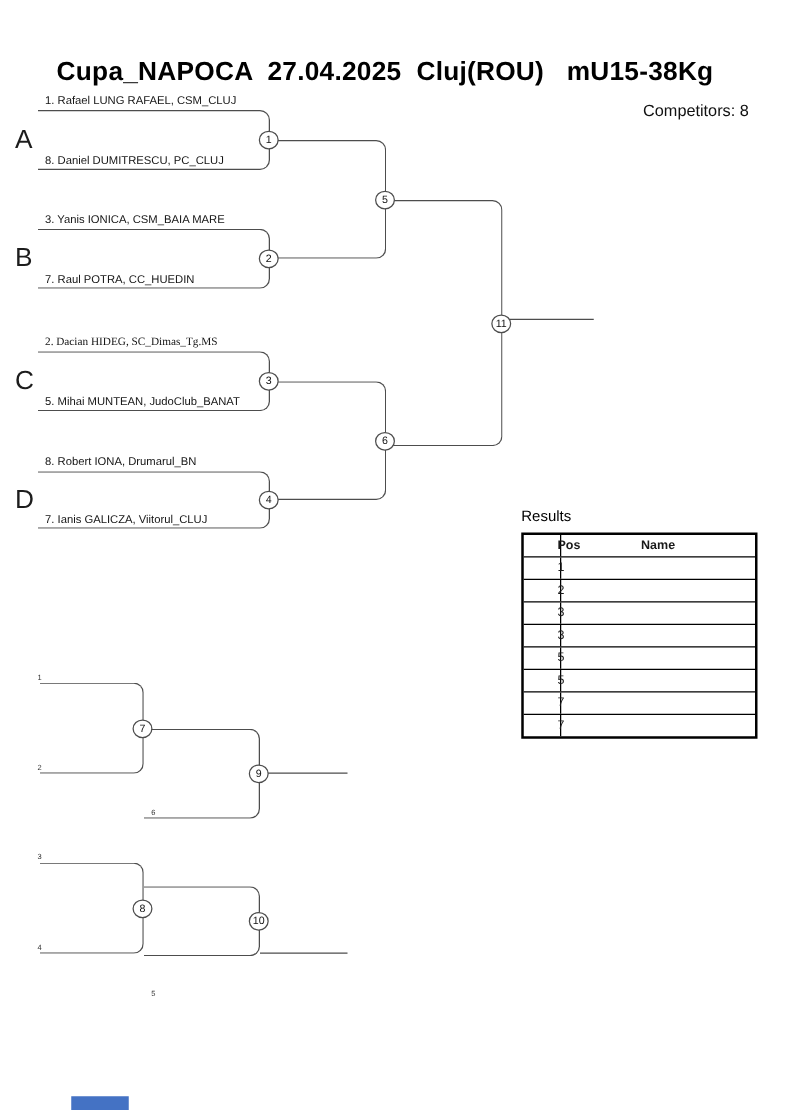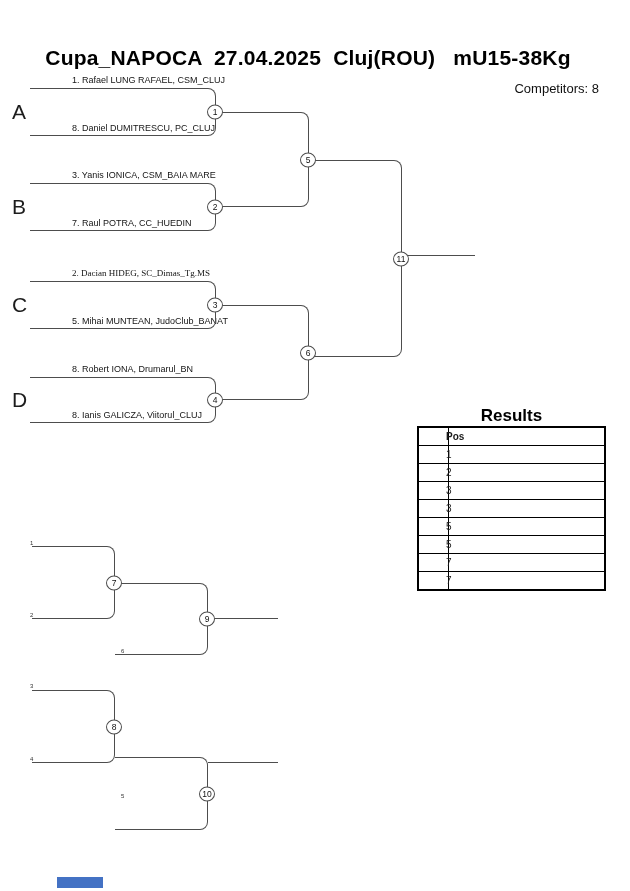--- a/index.html
+++ b/index.html
@@ -6,35 +6,35 @@
   body{
     width:630px;height:891px;position:relative;background:#ffffff;
     font-family:"Liberation Sans", sans-serif;color:#000;overflow:hidden;
   }
   .abs{position:absolute;}
   .title{
     left:0;top:46px;width:616px;text-align:center;
     font-size:21px;font-weight:bold;white-space:pre;letter-spacing:0.2px;
   }
   .competitors{right:31px;top:81px;font-size:13px;color:#111;}
-  .cname{font-size:9px;color:#141414;white-space:nowrap;margin-left:36px;}
+  .cname{font-size:9px;color:#141414;white-space:nowrap;}
   .grp{font-size:21px;color:#1c1c1c;line-height:24px;}
   .pair{
     border:1.4px solid #4d4d4d;border-left:none;
     border-radius:0 8px 8px 0;box-sizing:border-box;background:transparent;
   }
   .mcircle{
     position:absolute;right:0;top:50%;transform:translate(50%,-50%);
     min-width:12px;height:13px;padding:0 1px;
     border:1px solid #4d4d4d;border-radius:50%;background:#fff;
     font-size:8.5px;line-height:13px;text-align:center;color:#111;z-index:3;
   }
   .hline{height:0;border-top:1.4px solid #4d4d4d;}
   .tiny{font-size:6px;color:#333;line-height:6px;}
-  .res-title{font-size:17px;font-weight:bold;text-align:center;}
+  .res-title{font-size:12px;font-weight:normal;}
   .rtable{
     border:2px solid #000;box-sizing:border-box;background:#fff;
   }
   .rrow{display:flex;height:18px;border-top:1px solid #000;box-sizing:border-box;}
   .rrow.header{height:17px;border-top:none;font-weight:bold;}
   .rpos{
     width:30px;border-right:1px solid #000;box-sizing:border-box;
     text-align:center;font-size:10px;line-height:17px;color:#1a1a1a;padding-left:27px;
   }
   .rname{flex:1;text-align:center;font-size:10px;line-height:17px;color:#1a1a1a;}
@@ -51,21 +51,21 @@
 <div class="abs grp" style="left:12px;top:293px;">C</div>
 <div class="abs grp" style="left:12px;top:388px;">D</div>
 
 <div class="abs cname" style="left:36px;top:75px;">1. Rafael LUNG RAFAEL, CSM_CLUJ</div>
 <div class="abs cname" style="left:36px;top:123px;">8. Daniel DUMITRESCU, PC_CLUJ</div>
 <div class="abs cname" style="left:36px;top:170px;">3. Yanis IONICA, CSM_BAIA MARE</div>
 <div class="abs cname" style="left:36px;top:218px;">7. Raul POTRA, CC_HUEDIN</div>
 <div class="abs cname" style="left:36px;top:268px;font-family:Liberation Serif, serif;">2. Dacian HIDEG, SC_Dimas_Tg.MS</div>
 <div class="abs cname" style="left:36px;top:316px;">5. Mihai MUNTEAN, JudoClub_BANAT</div>
 <div class="abs cname" style="left:36px;top:364px;">8. Robert IONA, Drumarul_BN</div>
-<div class="abs cname" style="left:36px;top:410px;">8. Ianis GALICZA, Viitorul_CLUJ</div>
+<div class="abs cname" style="left:36px;top:410px;">7. Ianis GALICZA, Viitorul_CLUJ</div>
 
 <div class="abs pair" style="left:30px;top:88px;width:186px;height:48px;">
   <span class="mcircle">1</span>
 </div>
 <div class="abs pair" style="left:30px;top:183px;width:186px;height:48px;">
   <span class="mcircle">2</span>
 </div>
 <div class="abs pair" style="left:30px;top:281px;width:186px;height:48px;">
   <span class="mcircle">3</span>
 </div>
@@ -95,29 +95,30 @@
   <span class="mcircle">9</span>
 </div>
 <div class="abs hline" style="left:208px;top:618px;width:70px;"></div>
 
 <div class="abs tiny" style="left:30px;top:683px;">3</div>
 <div class="abs tiny" style="left:30px;top:756px;">4</div>
 <div class="abs pair" style="left:32px;top:690px;width:83px;height:73px;">
   <span class="mcircle">8</span>
 </div>
 <div class="abs tiny" style="left:121px;top:793px;">5</div>
-<div class="abs pair" style="left:115px;top:757px;width:93px;height:73px;">
+<div class="abs pair" style="left:115px;top:709px;width:93px;height:56px;">
   <span class="mcircle">10</span>
 </div>
 <div class="abs hline" style="left:208px;top:762px;width:70px;"></div>
 
 <div class="abs res-title" style="left:417px;top:406px;width:189px;">Results</div>
 <div class="abs rtable" style="left:417px;top:426px;width:189px;">
   <div class="rrow header">
     <div class="rpos">Pos</div>
+    <div class="rname">Name</div>
   </div>
   <div class="rrow">
     <div class="rpos">1</div>
     <div class="rname"></div>
   </div>
   <div class="rrow">
     <div class="rpos">2</div>
     <div class="rname"></div>
   </div>
   <div class="rrow">

